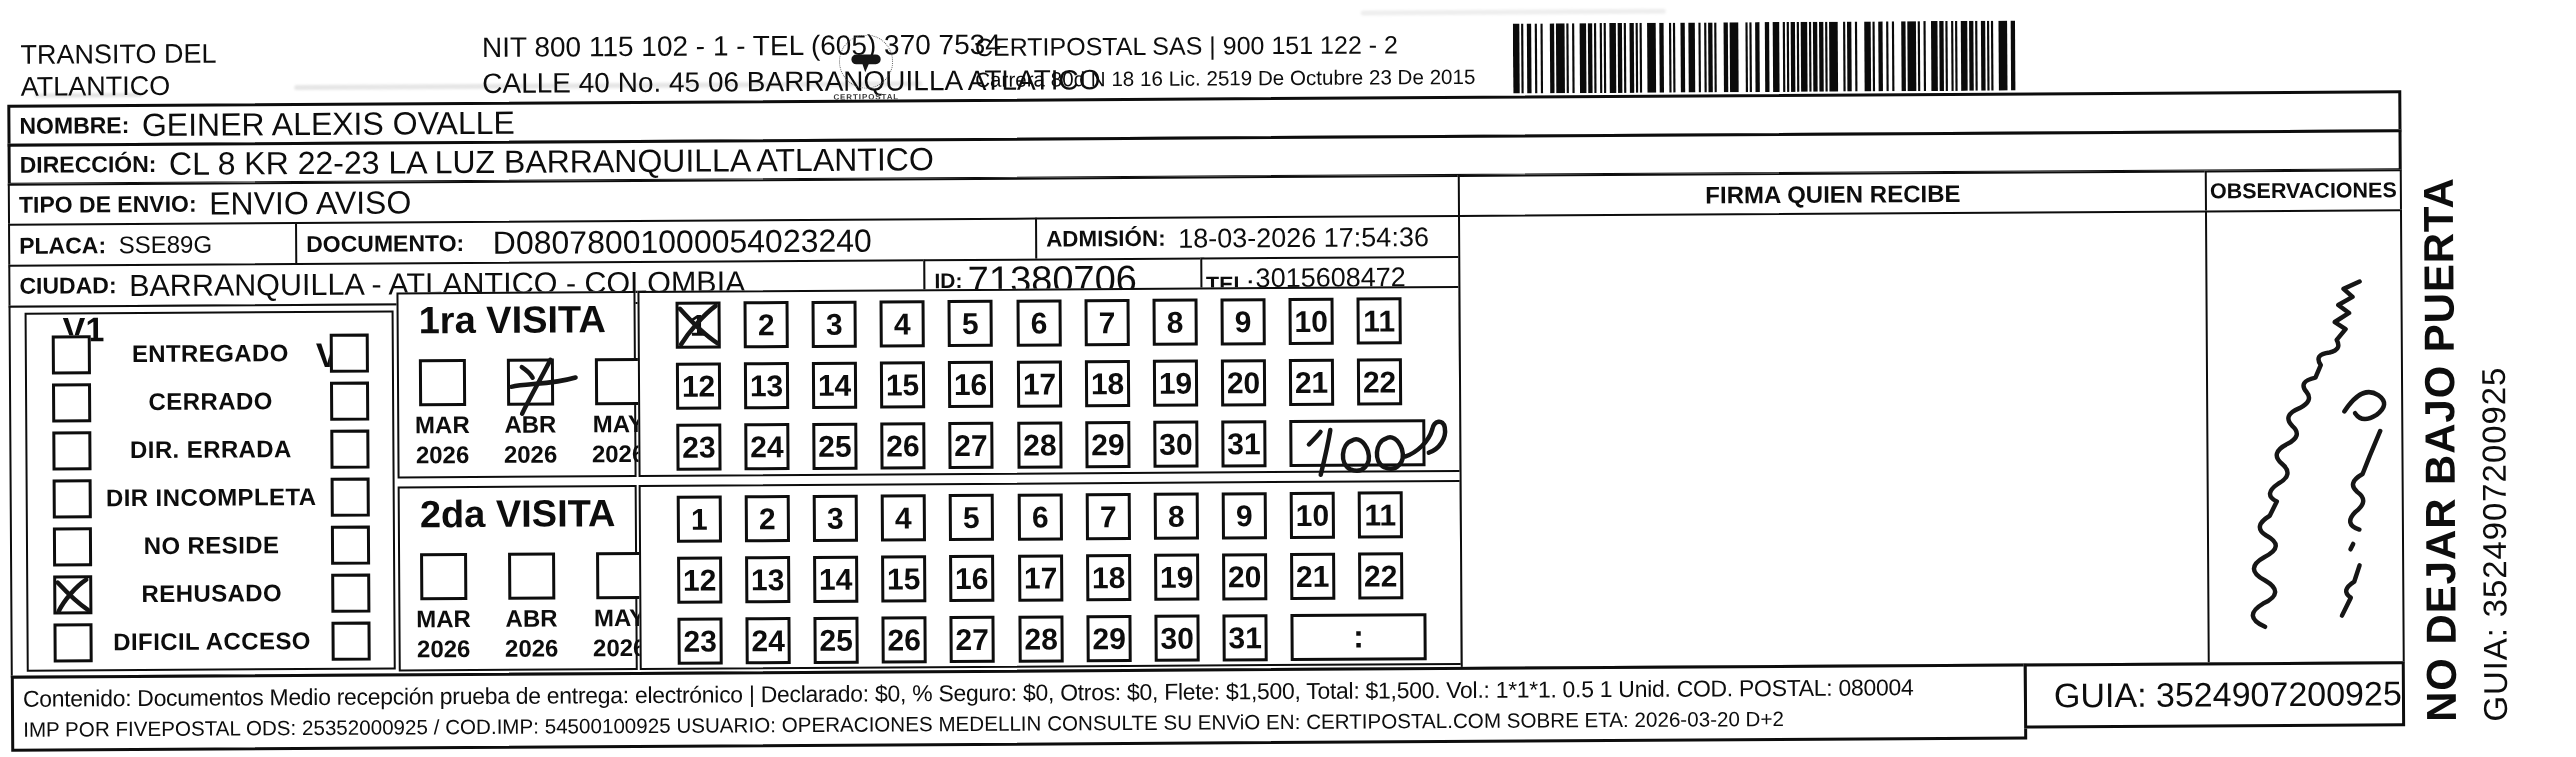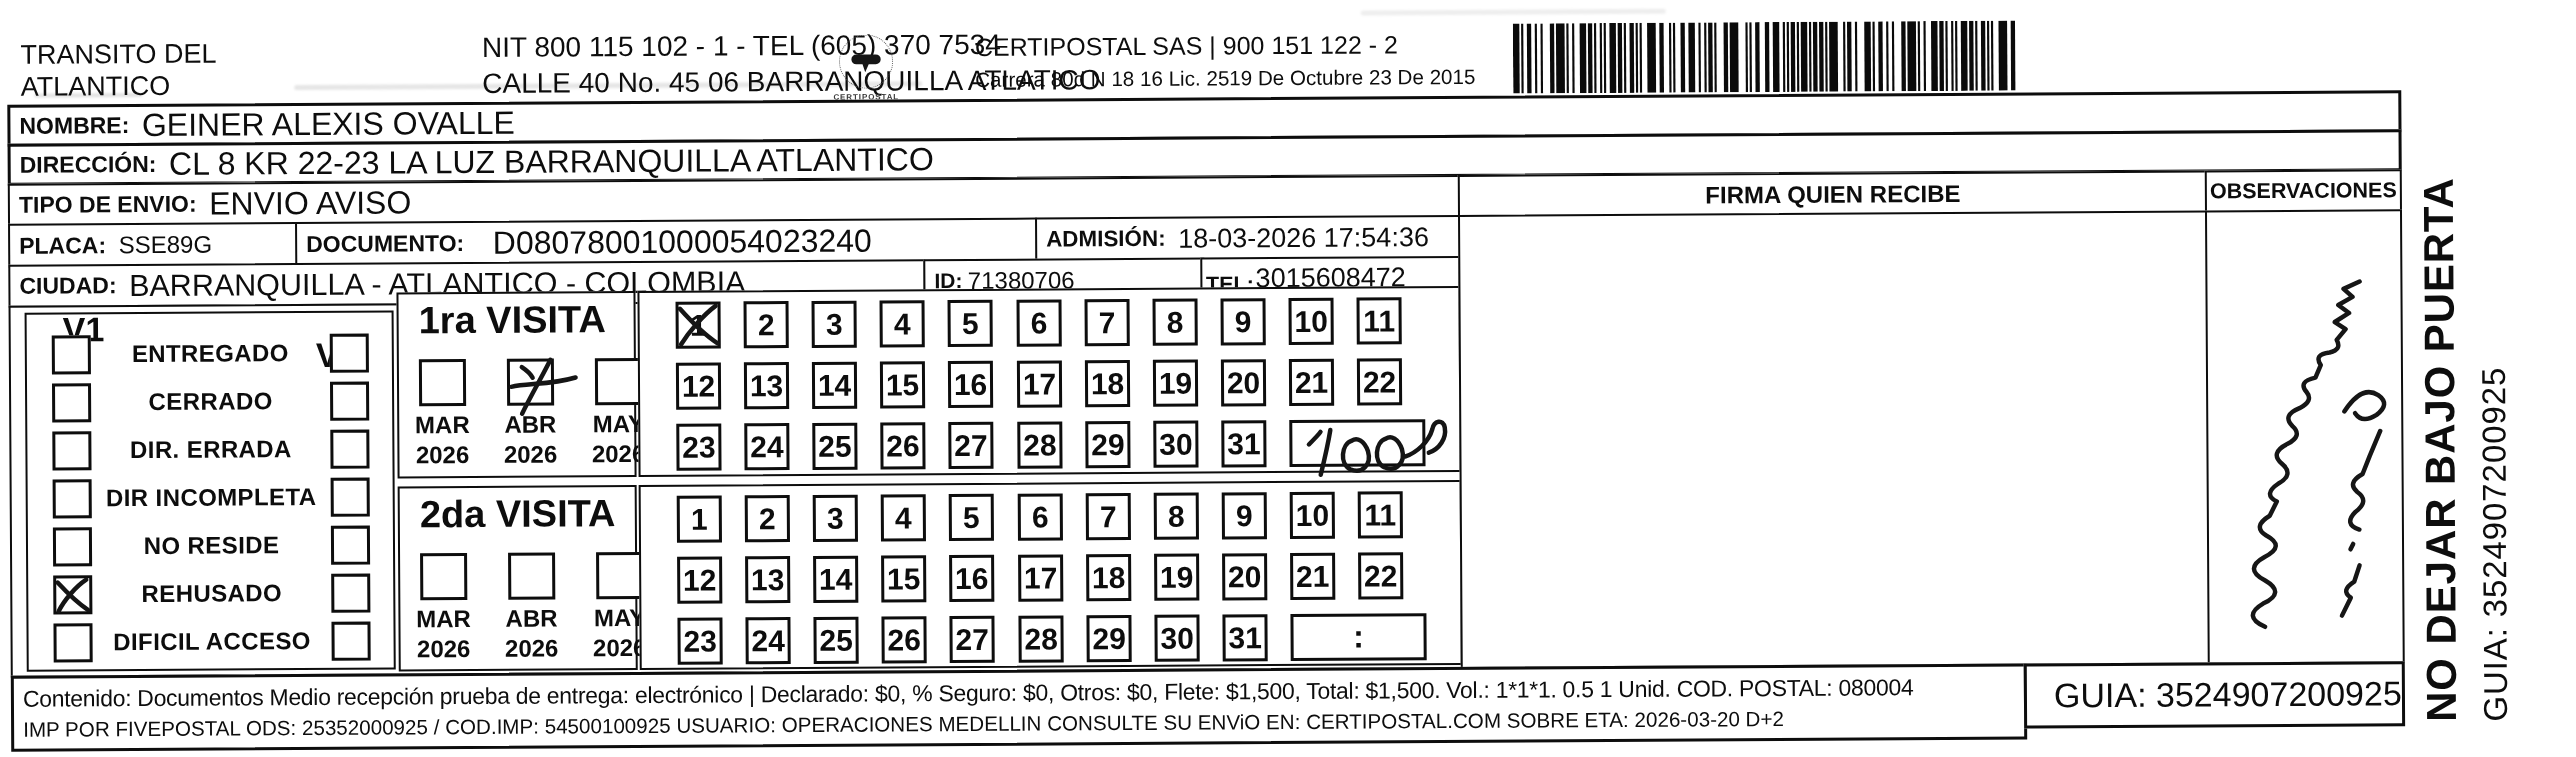--- a/index.html
+++ b/index.html
@@ -165,21 +165,21 @@
     <span class="lbl" style="font-size:22.4px;">ADMISIÓN:</span>
     <span class="val" style="font-size:27px;">18-03-2026 17:54:36</span>
   </div>
 
   <div class="cell" style="left:9px;top:257px;width:917px;height:43px;">
     <span class="lbl" style="font-size:23px;">CIUDAD:</span>
     <span class="val" style="font-size:30.5px;">BARRANQUILLA - ATLANTICO - COLOMBIA</span>
   </div>
   <div class="cell" style="left:924px;top:257px;width:281px;height:43px;gap:5.4px;">
     <span class="lbl" style="font-size:21px;">ID:</span>
-    <span class="val" style="font-size:24px;">71380706</span>
+    <span class="val" style="font-size:38px;">71380706</span>
   </div>
   <div class="cell" style="left:1201px;top:257px;width:260px;height:43px;gap:1.8px;padding:0 3.6px;">
     <span class="lbl" style="font-size:21.5px;margin-top:12px;">TEL:</span>
     <span class="val" style="font-size:27px;">3015608472</span>
   </div>
 
   <div class="cell" style="left:9px;top:298px;width:1453px;height:372px;padding:0;"></div>
 
   <div class="abs" style="left:25px;top:305px;width:369px;height:359px;border:2.7px solid #0d0d0d;background:#fff;">
     <div class="abs" style="left:36px;top:-3.6px;font-size:34px;font-weight:700;">V1</div>

